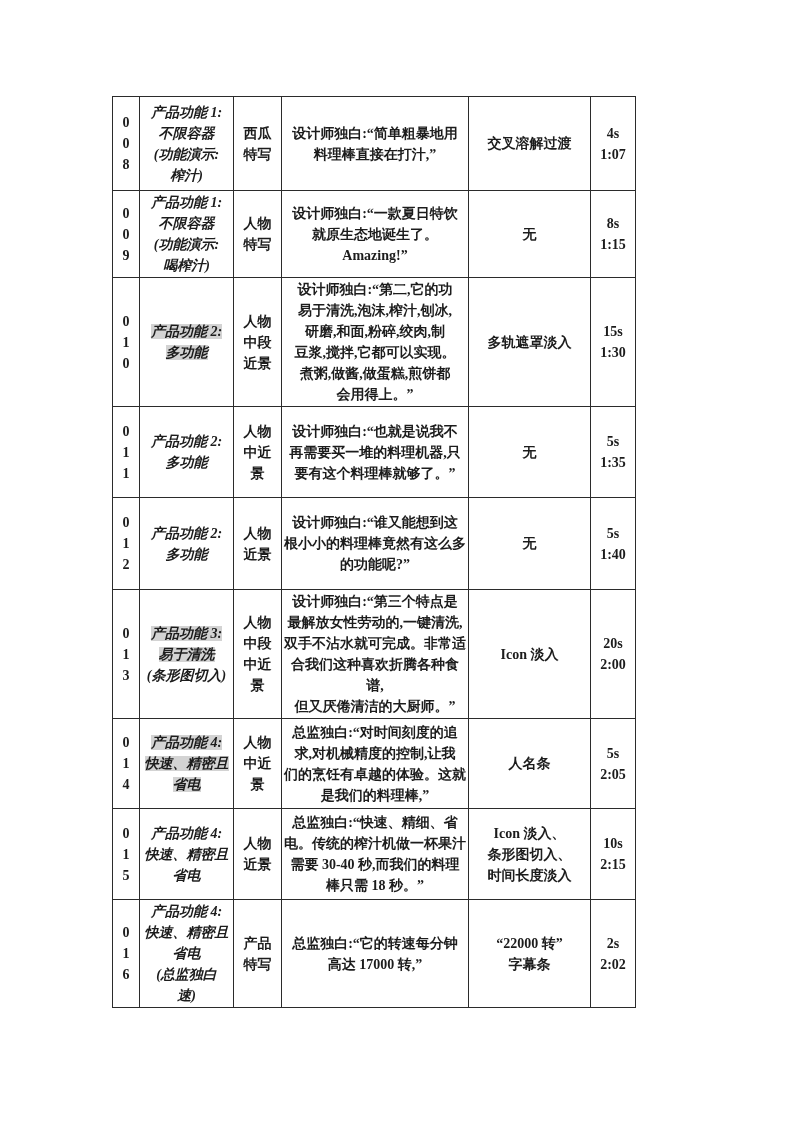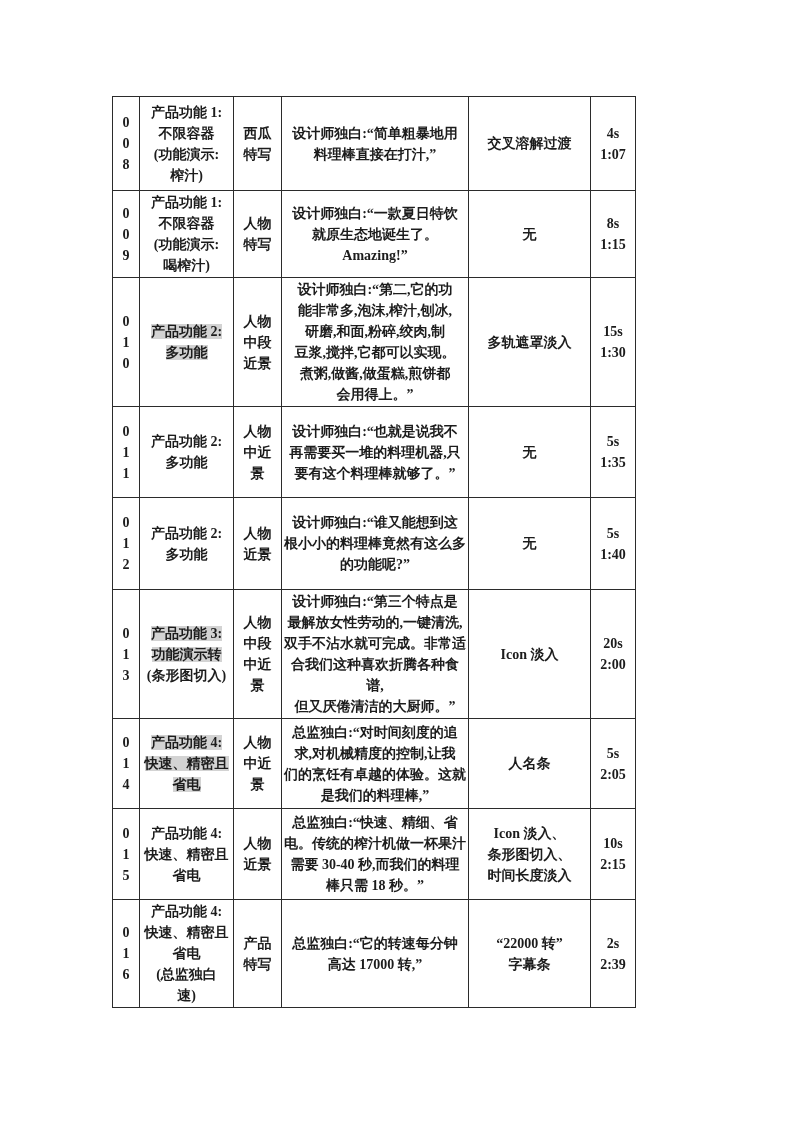--- a/index.html
+++ b/index.html
@@ -27,21 +27,21 @@
     text-align: center;
     font-weight: bold;
     font-size: 14px;
     line-height: 21px;
     padding: 1px 2px;
     white-space: pre-line;
     overflow: hidden;
   }
   td.num { line-height: 22px; padding: 0; }
   td.dlg { font-size: 13.5px; line-height: 21.5px; }
-  td.feat { line-height: 22px; }
+  td.feat { line-height: 22px; font-style: italic; }
   td.shot { line-height: 22px; }
   td.fx { line-height: 22px; margin-top: 44px; }
   td.dur { line-height: 22px; padding: 0; }
   .hl { background: #d3d3d3; }
 </style>
 </head>
 <body>
 
 <div class="page">
   <table class="storyboard">
@@ -83,21 +83,21 @@
       </tr>
       <tr style="height:129px">
         <td class="num">0
 1
 0</td>
         <td class="feat"><span class="hl">产品功能 2:</span><br><span class="hl">多功能</span></td>
         <td class="shot">人物
 中段
 近景</td>
         <td class="dlg">设计师独白:“第二,它的功
-能非常多,泡沫,榨汁,刨冰,
+易于清洗,泡沫,榨汁,刨冰,
 研磨,和面,粉碎,绞肉,制
 豆浆,搅拌,它都可以实现。
 煮粥,做酱,做蛋糕,煎饼都
 会用得上。”</td>
         <td class="fx">多轨遮罩淡入</td>
         <td class="dur">15s
 1:30</td>
       </tr>
       <tr style="height:91px">
         <td class="num">0
@@ -125,21 +125,21 @@
 根小小的料理棒竟然有这么多
 的功能呢?”</td>
         <td class="fx">无</td>
         <td class="dur">5s
 1:40</td>
       </tr>
       <tr style="height:111px">
         <td class="num">0
 1
 3</td>
-        <td class="feat"><span class="hl">产品功能 3:</span><br><span class="hl">功能演示转</span><br><span>(条形图切入)</span></td>
+        <td class="feat"><span class="hl">产品功能 3:</span><br><span class="hl">易于清洗</span><br><span>(条形图切入)</span></td>
         <td class="shot">人物
 中段
 中近
 景</td>
         <td class="dlg">设计师独白:“第三个特点是
 最解放女性劳动的,一键清洗,
 双手不沾水就可完成。非常适
 合我们这种喜欢折腾各种食谱,
 但又厌倦清洁的大厨师。”</td>
         <td class="fx">Icon 淡入</td>
@@ -184,17 +184,17 @@
 1
 6</td>
         <td class="feat"><span>产品功能 4:</span><br><span>快速、精密且</span><br><span>省电</span><br><span>(总监独白</span><br><span>速)</span></td>
         <td class="shot">产品
 特写</td>
         <td class="dlg">总监独白:“它的转速每分钟
 高达 17000 转,”</td>
         <td class="fx">“22000 转”
 字幕条</td>
         <td class="dur">2s
-2:39</td>
+2:02</td>
       </tr>
     </tbody>
   </table>
 </div>
 
 </body></html>

